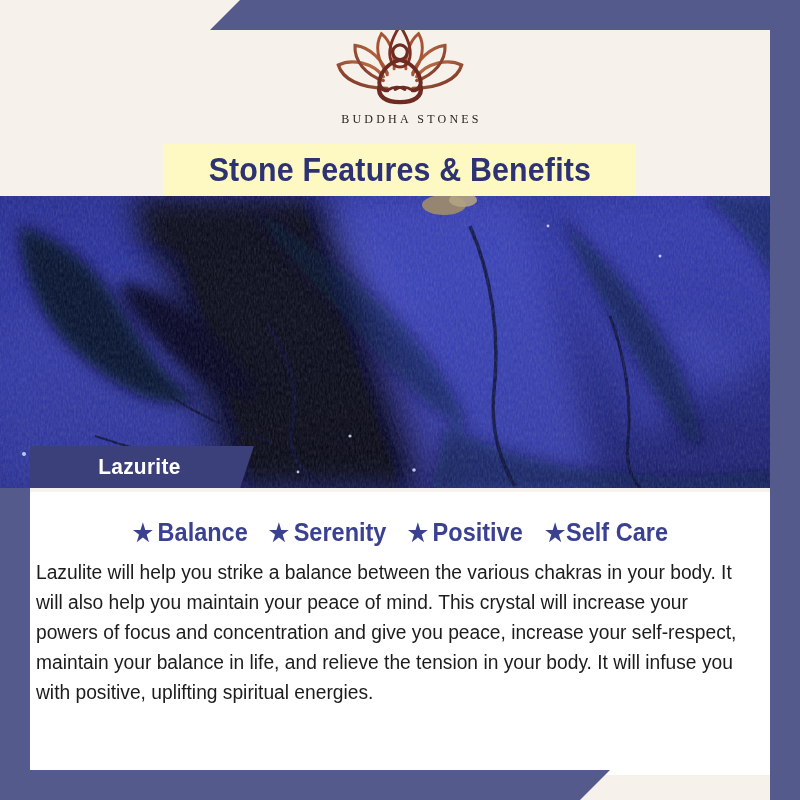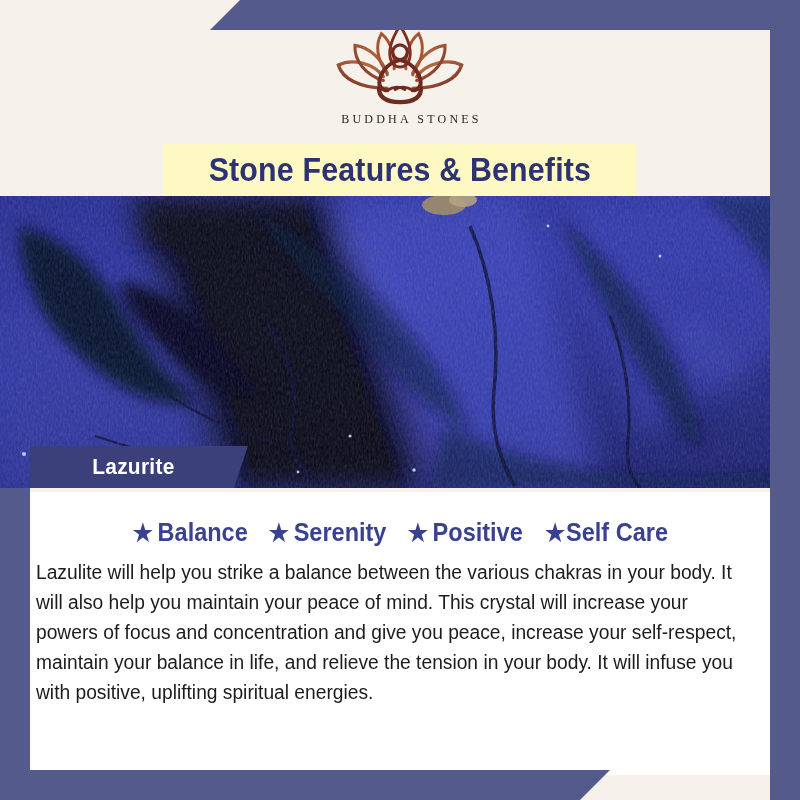--- a/index.html
+++ b/index.html
@@ -65,20 +65,21 @@
   }
   .photo svg{display:block;width:800px;height:292px;}
 
   
   .stone-label{
     position:absolute;left:30px;top:446px;width:218px;height:42px;
     background:#3b3f7a;
     clip-path:polygon(0 0, 100% 0, calc(100% - 14px) 100%, 0 100%);
     display:flex;align-items:center;
     z-index:3;
+    padding-left:6px;
   }
   .stone-label .stone-name{
     margin-left:60px;color:#ffffff;font-size:22px;font-weight:bold;
     transform:scaleX(.95);letter-spacing:.3px;
   }
 
   
   .body-panel{
     position:absolute;left:30px;top:492px;width:740px;height:283px;
     background:#ffffff;z-index:3;

